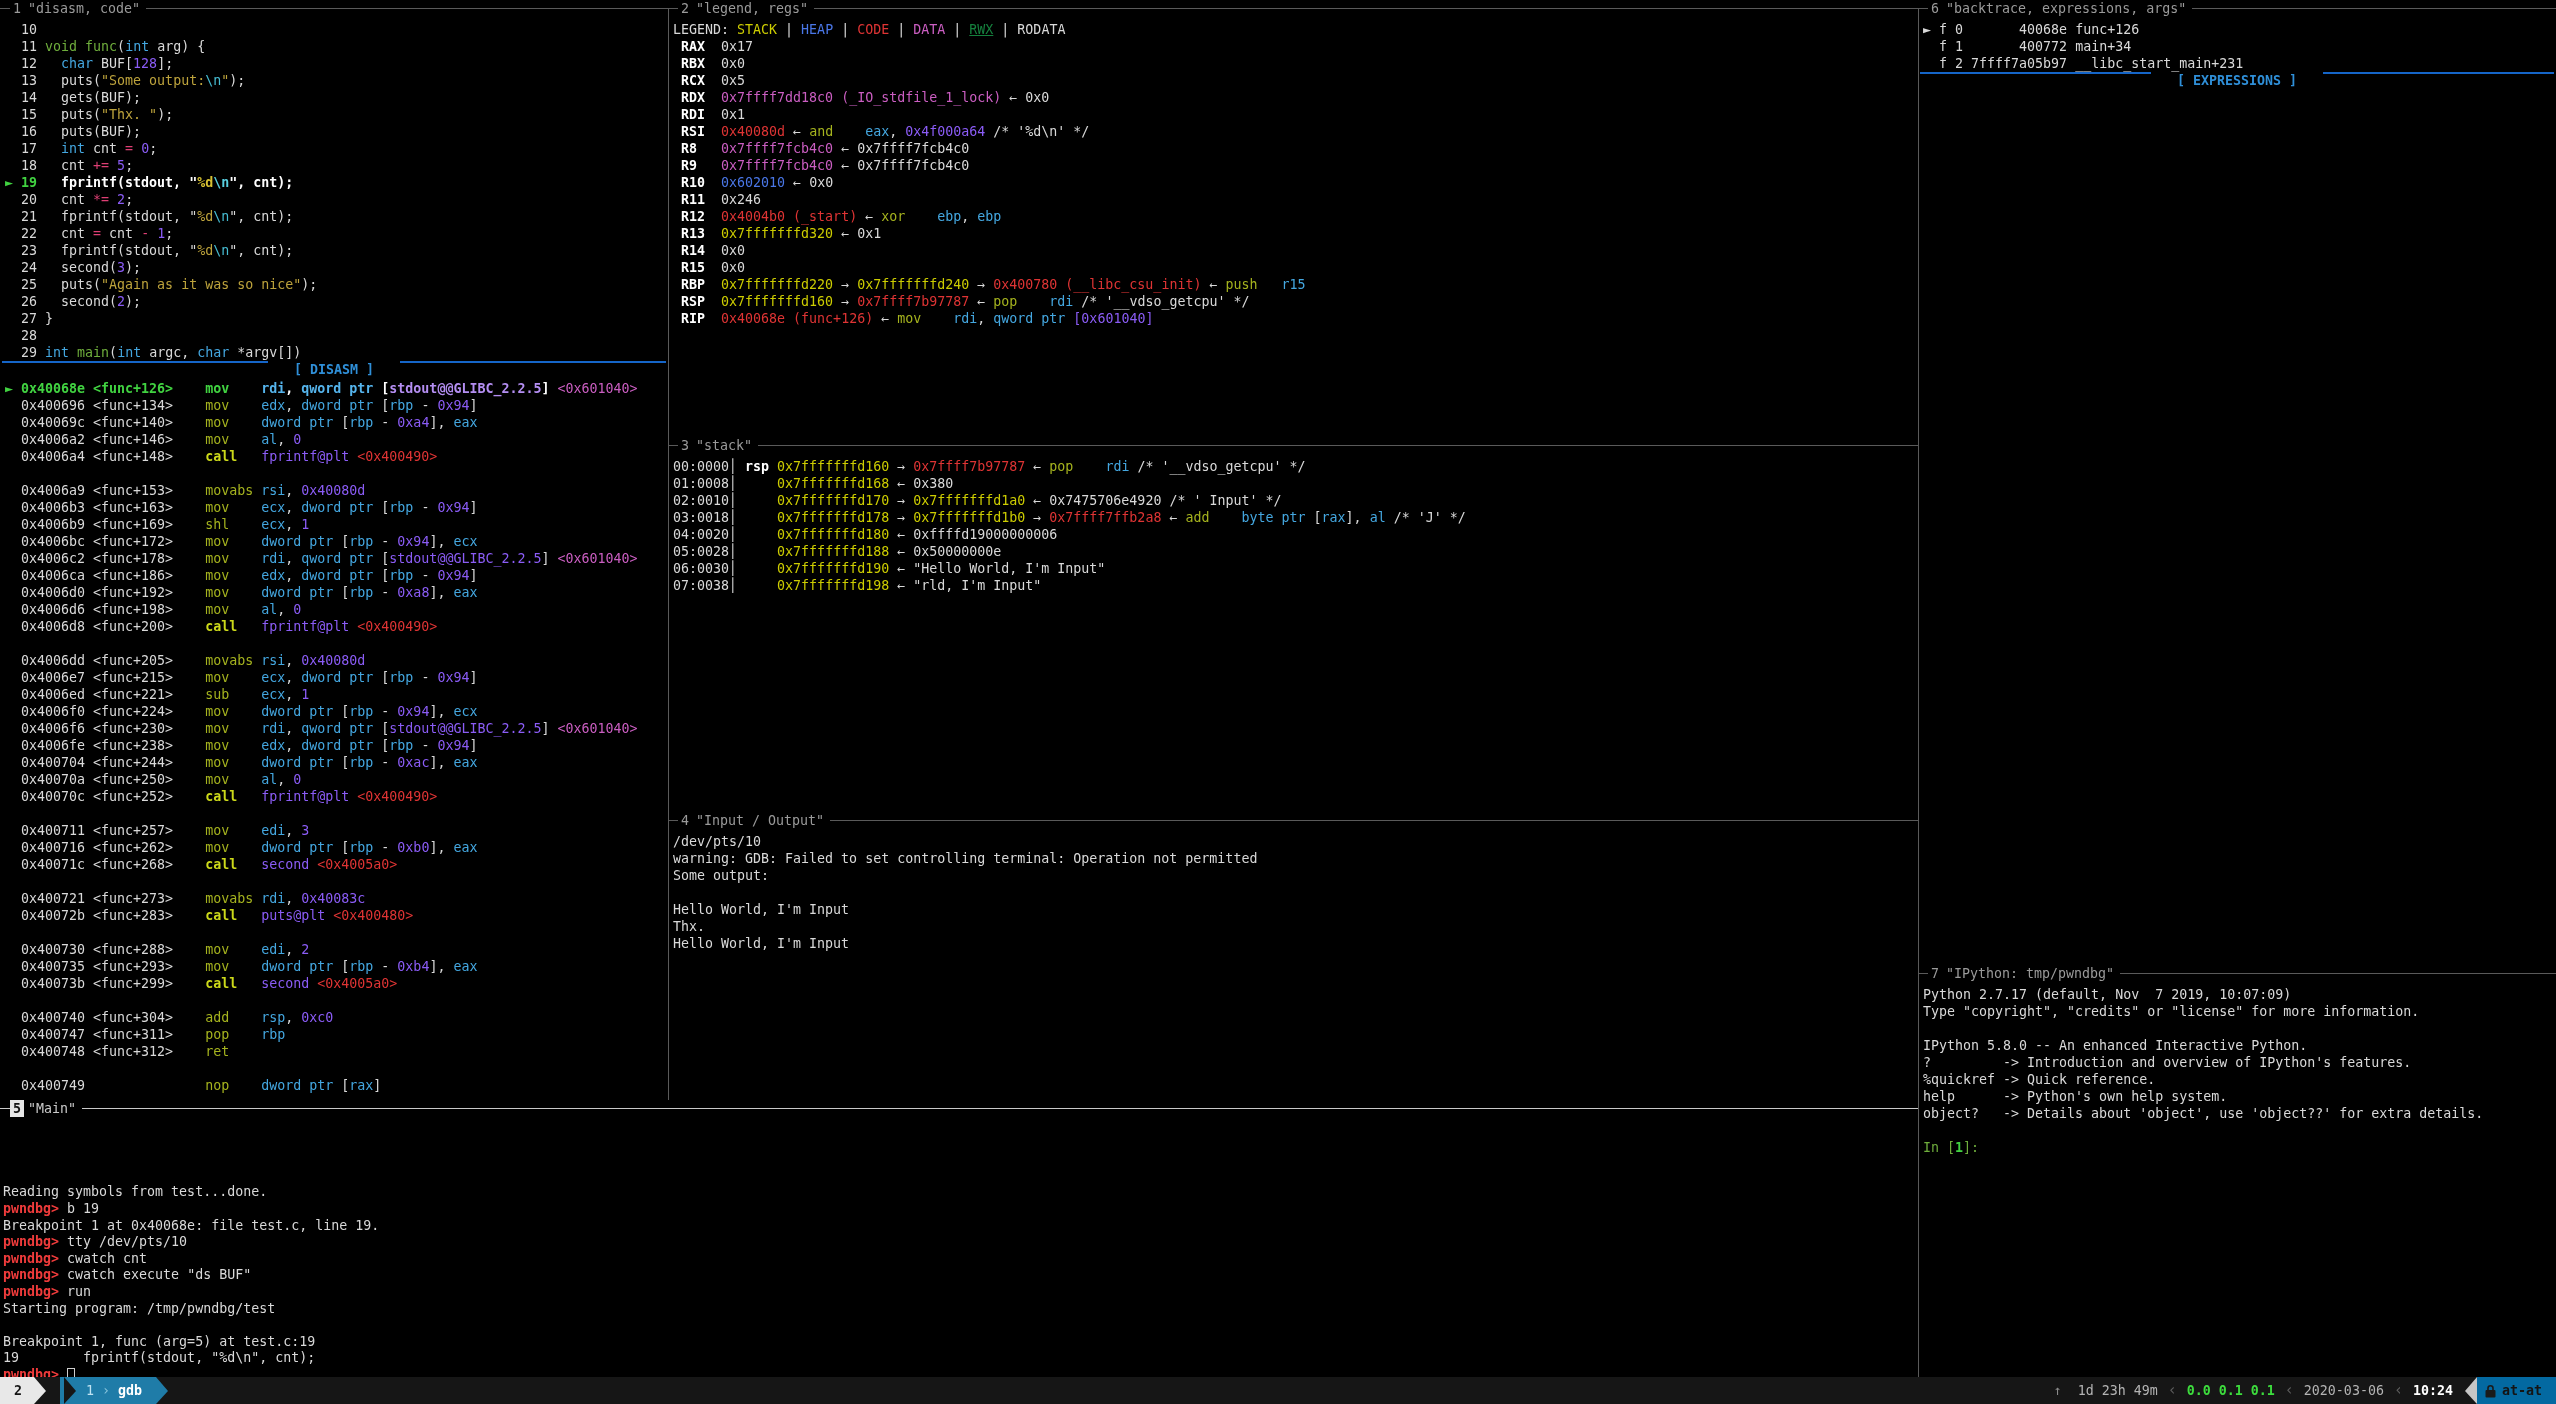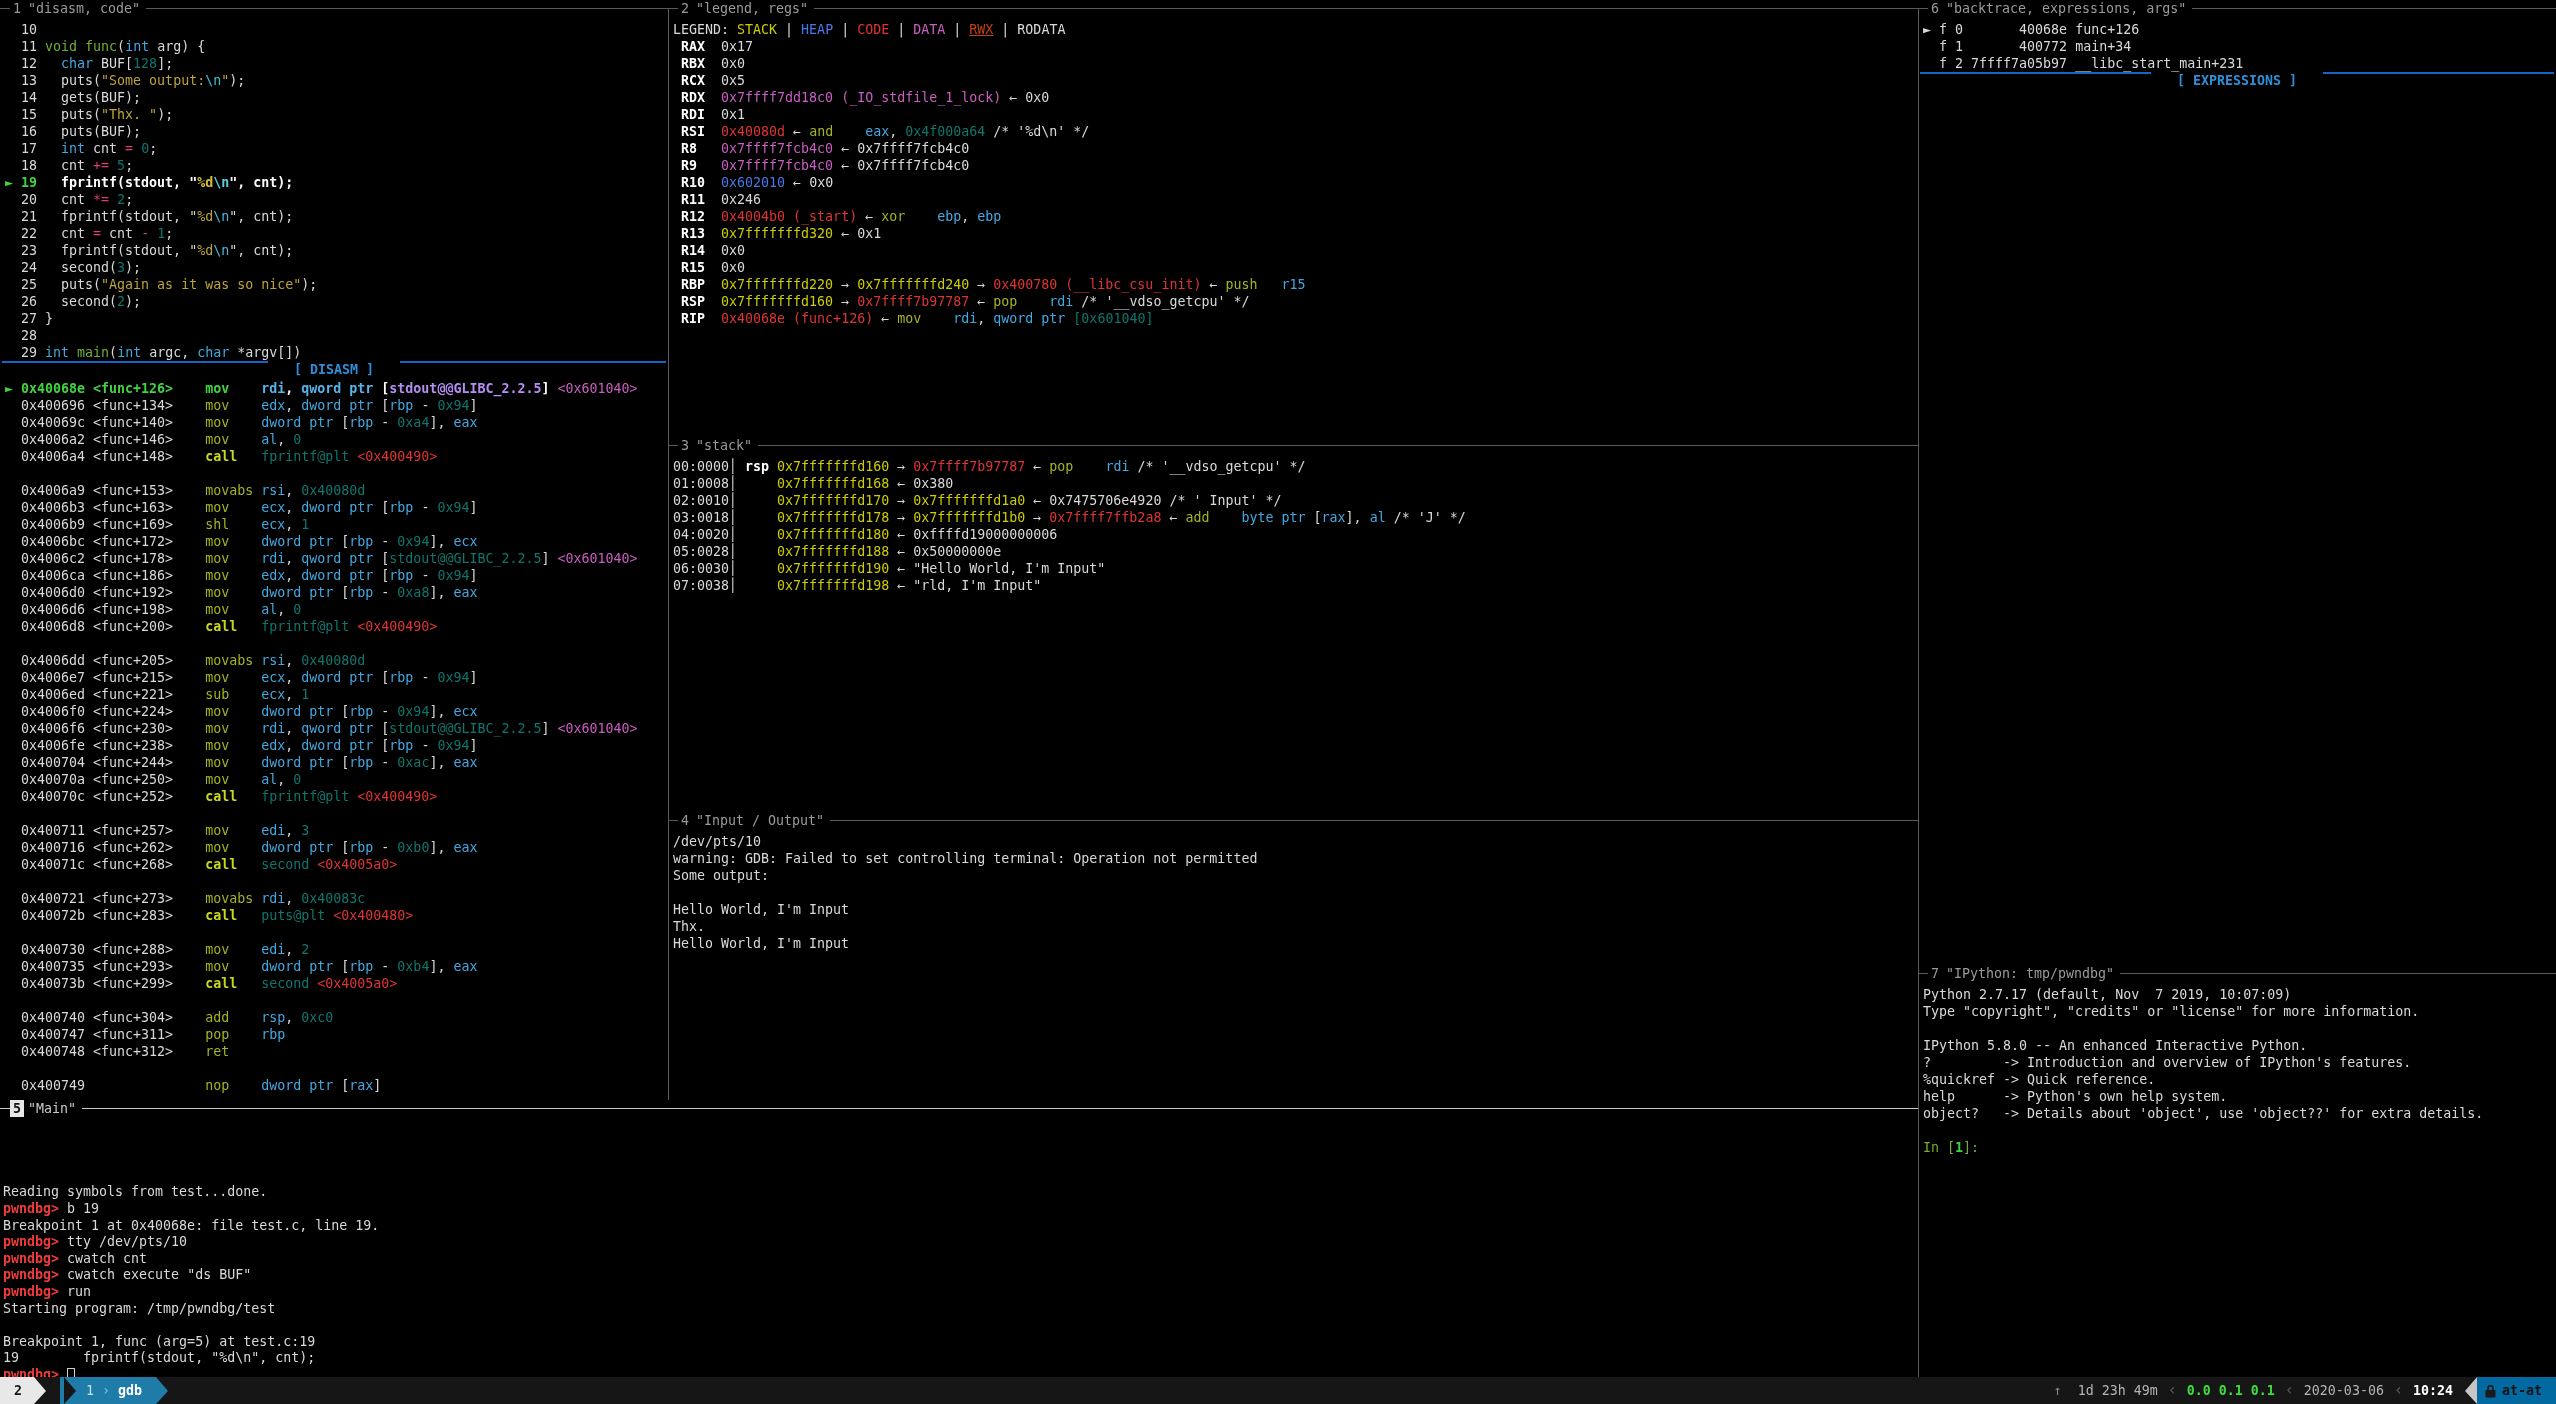--- a/index.html
+++ b/index.html
@@ -34,27 +34,27 @@
   .c-g   { color:#6fae3c; }
   .c-gb  { color:#41d341; font-weight:bold; }
   .c-yel { color:#cdcd00; }
   .c-st  { color:#bda33c; }
   .c-stb { color:#d7c132; font-weight:bold; }
   .c-mn  { color:#a5b31e; }
   .c-cl  { color:#ccd91a; font-weight:bold; }
   .c-bl  { color:#44a7e0; }
   .c-blb { color:#55b4ec; font-weight:bold; }
   .c-hb  { color:#4a77e8; }
-  .c-vi  { color:#0f766e;text-align:right; }
+  .c-vi  { color:#8b5cf6;text-align:right; }
   .c-vib { color:#b48ef2; font-weight:bold; }
   .c-mg  { color:#cb5ec2; }
   .c-pk  { color:#de3f74; }
   .c-cy  { color:#46bdd3; }
   .c-cyb { color:#58cfe0; font-weight:bold; }
-  .c-wu  { color:#c2410c; text-decoration:underline; }
+  .c-wu  { color:#15803d; text-decoration:underline; }
   .c-cur { display:inline-block; width:8px; height:13px; border:1px solid #cfcfcf; vertical-align:-2px; }
 
   
   #statusbar { position:absolute; left:0; top:1377px; width:2556px; height:27px; background:#161616; display:flex; align-items:center; justify-content:space-between; z-index:10; }
   .sb-left { display:flex; align-items:center; height:27px; }
   .seg-session { background:#e8e8e8; color:#141414; font-weight:bold; height:27px; display:flex; align-items:center; padding:0 12px 0 14px; }
   .pl-session { width:0; height:0; border-top:14px solid transparent; border-bottom:13px solid transparent; border-left:12px solid #e8e8e8; }
   .seg-gap { width:14px; height:27px; }
   .seg-win { background:#1f7ca8; height:27px; display:flex; align-items:center; padding:0 14px 0 4px; }
   .notch-dark { width:0; height:0; border-top:14px solid transparent; border-bottom:13px solid transparent; border-left:12px solid #161616; margin-right:10px; }

